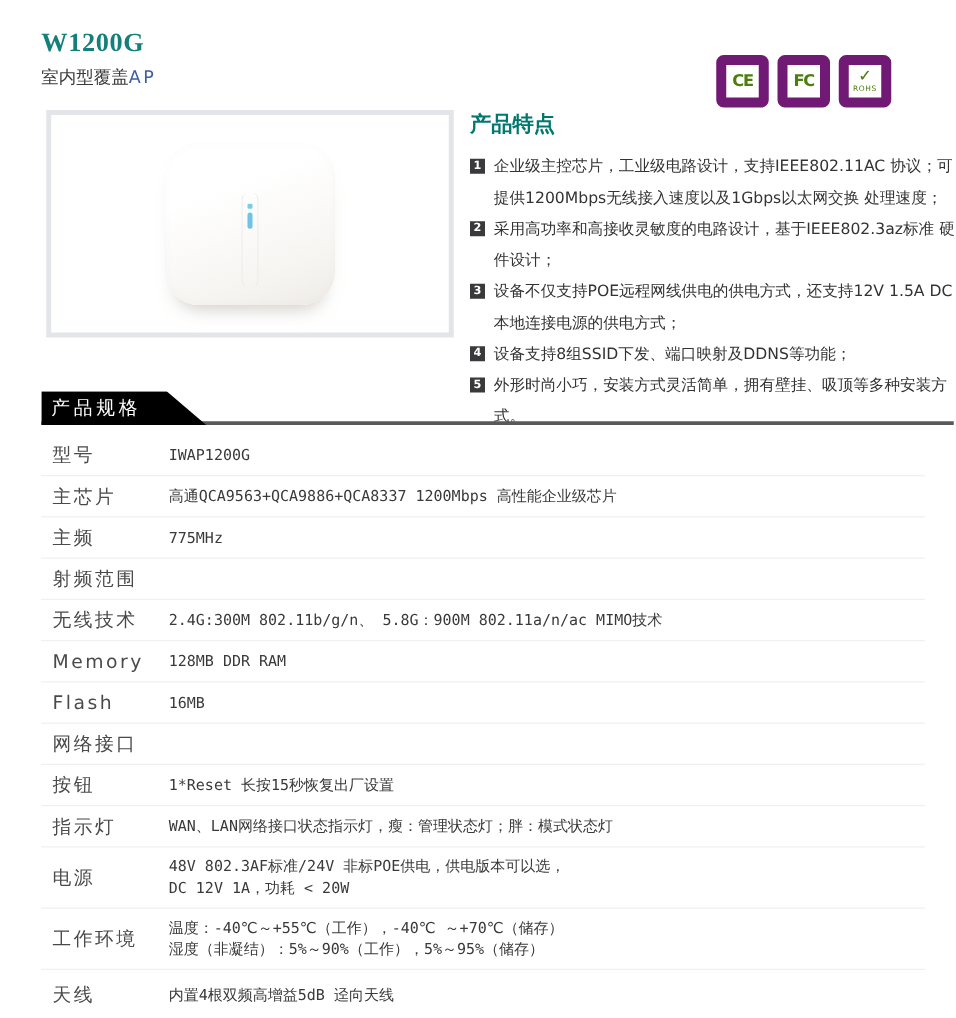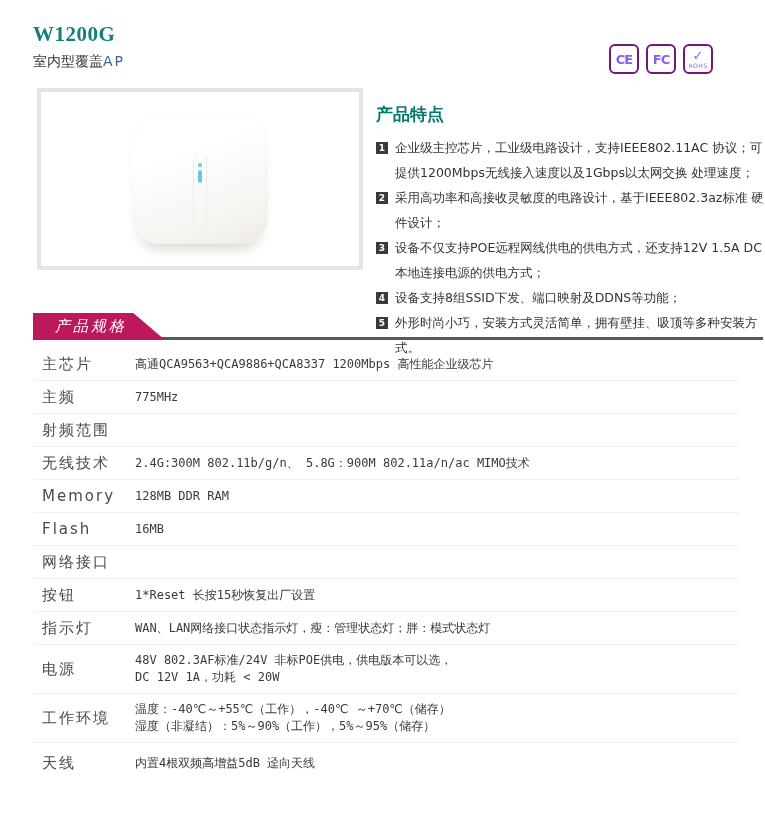--- a/index.html
+++ b/index.html
@@ -15,22 +15,22 @@
     font-size:21px; font-weight:bold; color:#15807b; letter-spacing:0.5px;font-family:Liberation Serif, serif;
   }
   .subtitle {
     position:absolute; left:33px; top:53px; font-size:14px; color:#3a3a3a;
   }
   .subtitle .en { color:#3f5f9f; letter-spacing:2px; }
 
   
   .badges { position:absolute; top:44px; right:52px; display:flex; gap:7px; }
   .badge {
-    width:26px; height:26px; border:2px solid #701a75; border-radius:6px;
-    color:#8b5cf6; display:flex; flex-direction:column;
+    width:26px; height:26px; border:8px solid #701a75; border-radius:6px;
+    color:#4d7c0f; display:flex; flex-direction:column;
     align-items:center; justify-content:center; background:#fff;
   }
   .badge .mark { font-size:13px; font-weight:bold; letter-spacing:-1px; line-height:13px; }
   .badge .check { font-size:13px; font-weight:bold; line-height:12px; }
   .badge .tiny { font-size:6px; letter-spacing:0.5px; line-height:7px; }
 
   
   .photo-box {
     position:absolute; left:37px; top:88px; width:326px; height:182px;
     border:4px solid #e3e5e9; box-sizing:border-box; background:#fff;
@@ -43,41 +43,40 @@
   }
   .groove {
     position:absolute; left:50%; top:40px; transform:translateX(-50%);
     width:12px; height:76px; border-radius:6px;
     border-left:1px solid #ecebe7; border-right:1px solid #ecebe7;
   }
   .led-dot { width:4px; height:4px; background:#7bcdea; border-radius:1px; margin:9px auto 3px; }
   .led-bar { width:4px; height:13px; background:#6ec4e6; border-radius:2px; margin:0 auto; }
 
   
-  .features { position:absolute; left:376px; top:103px; width:389px; }
+  .features { position:absolute; left:376px; top:88px; width:389px; }
   .features-heading {
     font-size:17px; font-weight:bold; color:#00786d; margin:0 0 9px 0;
   }
   .feature { display:flex; align-items:flex-start; }
   .feature .num {
     flex:0 0 auto; width:12px; height:12px; background:#3a3a3c; color:#fff;
     font-size:9px; font-weight:bold; line-height:12px; text-align:center;
     margin:7px 7px 0 0;
   }
   .feature .txt { flex:1; font-size:12.5px; line-height:25px; color:#333; }
 
   
   .banner { position:absolute; left:33px; top:313px; right:2px; height:27px; }
   .banner .rule { position:absolute; left:0; right:0; bottom:0; height:3px; background:#59595b; }
   .banner .tab {
     position:absolute; left:0; top:0; width:132px; height:27px;
-    background:#be185d; color:#ffffff; font-size:15px; line-height:27px;
-    padding-left:22px; box-sizing:border-box; letter-spacing:3px;
+    background:#000000; color:#ffffff; font-size:15px; line-height:27px;
+    padding-left:8px; box-sizing:border-box; letter-spacing:3px;
     clip-path:polygon(0 0, 76% 0, 100% 100%, 0 100%);
-    font-style:italic;
   }
 
   
   .specs { position:absolute; left:33px; top:348px; width:707px; }
   .spec-row {
     display:grid; grid-template-columns:102px 1fr; align-items:center;
     border-bottom:1px solid #f0f0f0; padding:7px 0;
   }
   .spec-row:last-child { border-bottom:none; padding-top:11px; }
   .spec-label {
@@ -145,20 +144,24 @@
     </div>
 </div>
 
 <div class="banner">
   <div class="rule"></div>
   <div class="tab">产品规格</div>
 </div>
 
 <div class="specs" id="spec-rows">
     <div class="spec-row">
+      <div class="spec-label">型号</div>
+      <div class="spec-value">IWAP1200G</div>
+    </div>
+    <div class="spec-row">
       <div class="spec-label">主芯片</div>
       <div class="spec-value">高通QCA9563+QCA9886+QCA8337 1200Mbps 高性能企业级芯片</div>
     </div>
     <div class="spec-row">
       <div class="spec-label">主频</div>
       <div class="spec-value">775MHz</div>
     </div>
     <div class="spec-row">
       <div class="spec-label">射频范围</div>
     </div>

